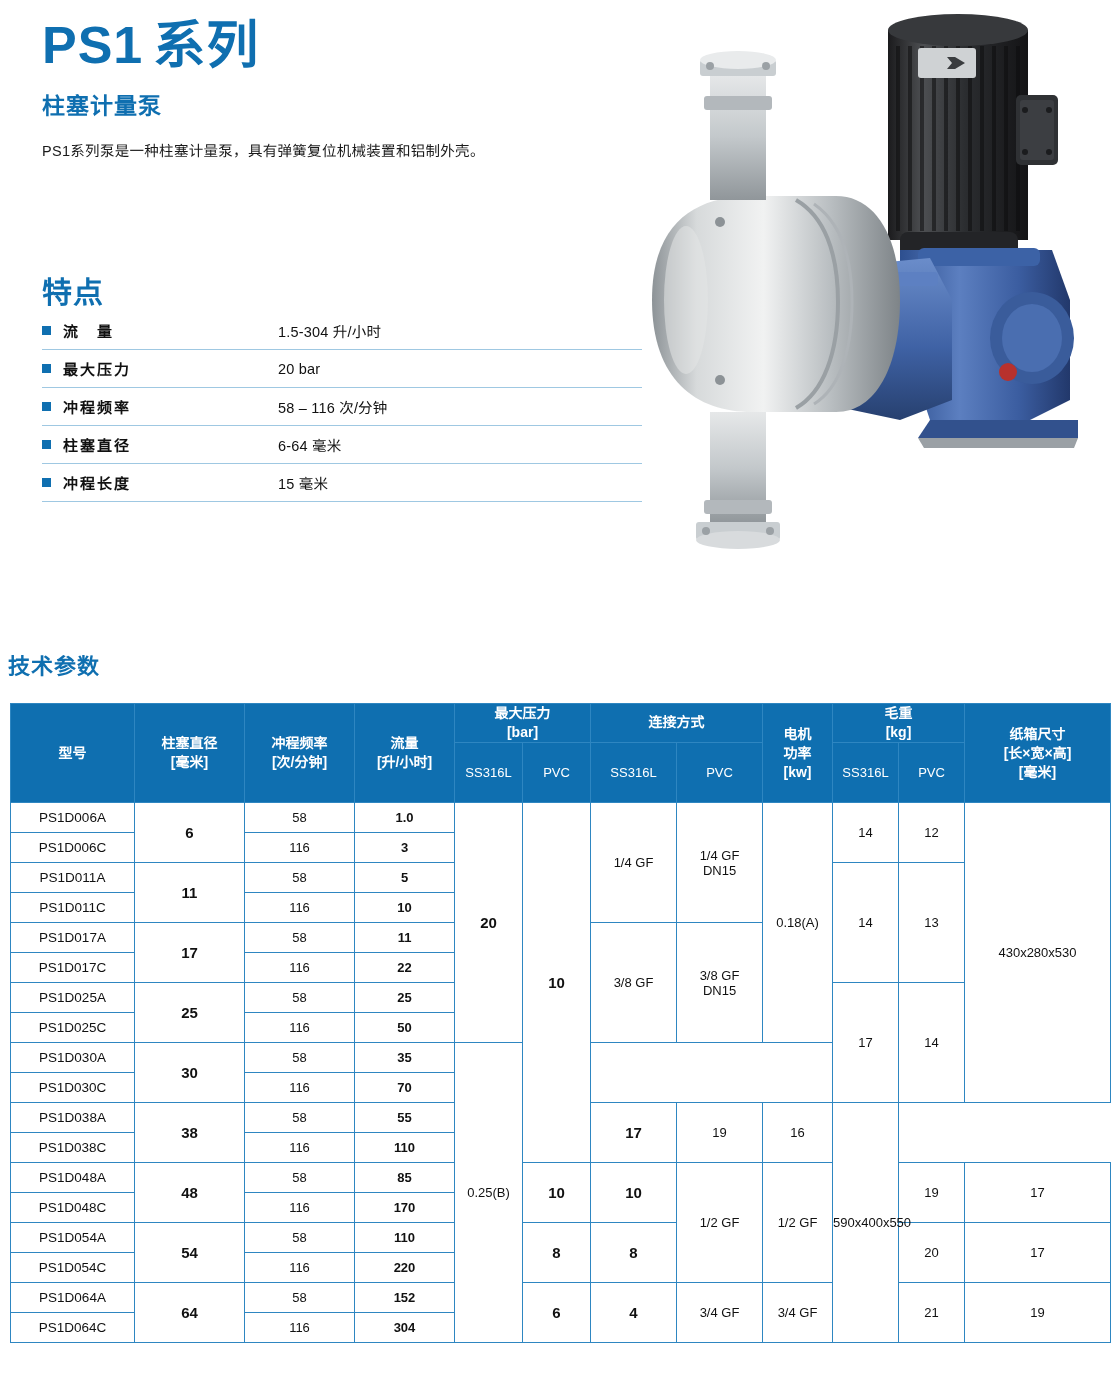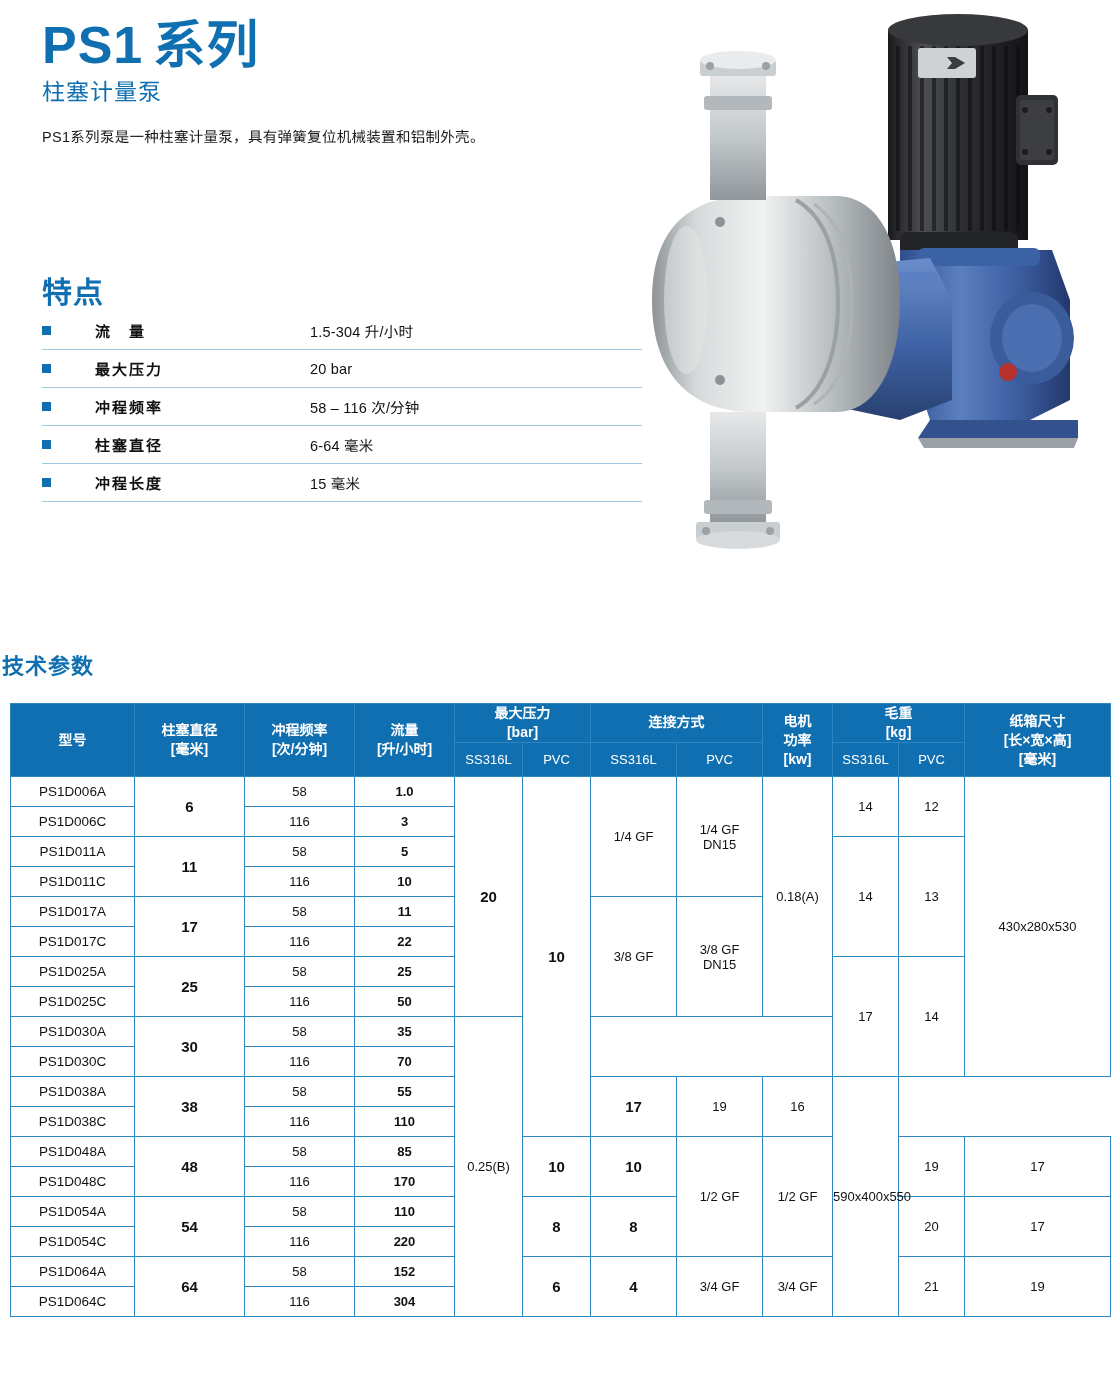--- a/index.html
+++ b/index.html
@@ -32,22 +32,23 @@
     font-weight: bold;
     color: #0f6fb0;
     letter-spacing: 1px;
     line-height: 1.05;
     white-space: nowrap;
   }
   .main-title .series {
     margin-left: 10px;
   }
   .sub-title {
+    margin-top: 14px;
     font-size: 23px;
-    font-weight: normal;
+    font-weight: bold;
     color: #0f6fb0;
     letter-spacing: 1px;
   }
   .intro-text {
     margin-top: 18px;
     font-size: 14.5px;
     color: #1a1a1a;
     letter-spacing: 0.3px;
   }
 
@@ -79,41 +80,40 @@
     background: #0f6fb0;
     margin-right: 12px;
     flex: 0 0 auto;
   }
   .feature-row .flabel {
     width: 215px;
     font-size: 15px;
     font-weight: bold;
     color: #111;
     letter-spacing: 2px;
-    margin-left: 32px;
   }
   .feature-row .fvalue {
     font-size: 14.5px;
     color: #111;
     letter-spacing: 0.2px;
   }
 
   
   .pump-img {
     position: absolute;
     left: 600px;
     top: 0px;
     width: 519px;
     height: 600px;
   }
 
   
   .tech-heading {
     position: absolute;
-    left: 2px;
+    left: 8px;
     top: 648px;
     font-size: 22px;
     font-weight: bold;
     color: #0f6fb0;
     letter-spacing: 1px;
   }
 
   .table-wrap {
     position: absolute;
     left: 10px;
@@ -137,21 +137,21 @@
     color: #ffffff;
     font-weight: bold;
     font-size: 14px;
     line-height: 1.35;
     padding: 5px 2px;
     border: 1px solid #ffffff;
   }
   thead th.sub {
     font-size: 13px;
     font-weight: normal;
-    padding: 8px 2px;
+    padding: 21px 2px;
   }
   tbody td {
     height: 29px;
     background: #ffffff;
     color: #111;
   }
   td.model {
     font-size: 13.5px;
     color: #111;
   }

